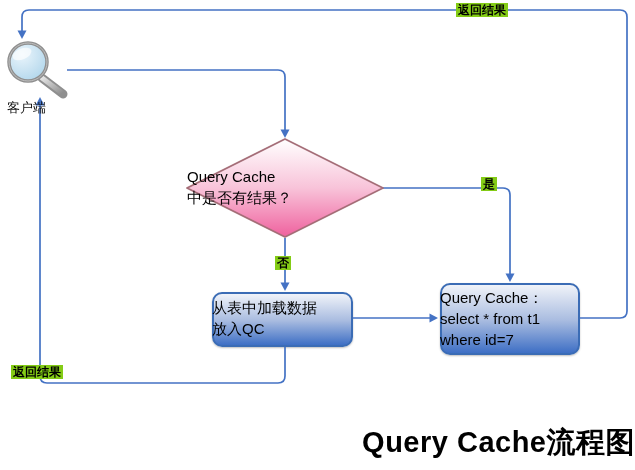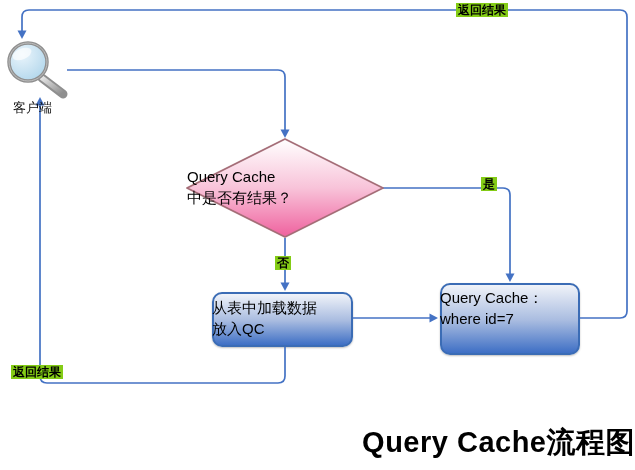--- a/index.html
+++ b/index.html
@@ -64,21 +64,21 @@
     font-size: 15px;
     line-height: 21px;
   }
   #load-box  { left: 212px; top: 292px; width: 141px; height: 55px; }
   #cache-box { left: 440px; top: 283px; width: 140px; height: 72px; }
   #load-box-text  { left: 212px; top: 297px; width: 168px; }
   #cache-box-text { left: 440px; top: 287px; width: 140px; }
   #client-label {
     position: absolute;
     z-index: 3;
-    left: 13px;
+    left: 7px;
     top: 99px;
     font-size: 13px;
     color: #111;
     white-space: nowrap;
   }
   #diagram-title {
     position: absolute;
     z-index: 3;
     left: 0;
     right: 0;
@@ -179,18 +179,19 @@
     <div>中是否有结果？</div>
   </div>
 
   <div class="node-text" id="load-box-text">
     <div>从表中加载数据</div>
     <div>放入QC</div>
   </div>
 
   <div class="node-text" id="cache-box-text">
     <div>Query Cache：</div>
+    <div>select * from t1</div>
     <div>where id=7</div>
   </div>
 
   <div id="diagram-title">Query Cache流程图</div>
 
 </div>
 
 </body></html>

